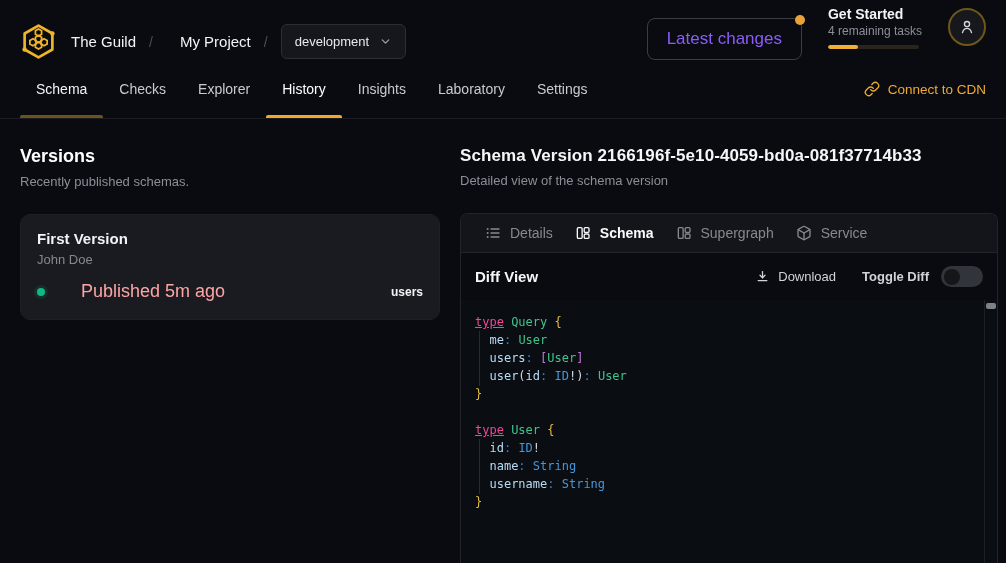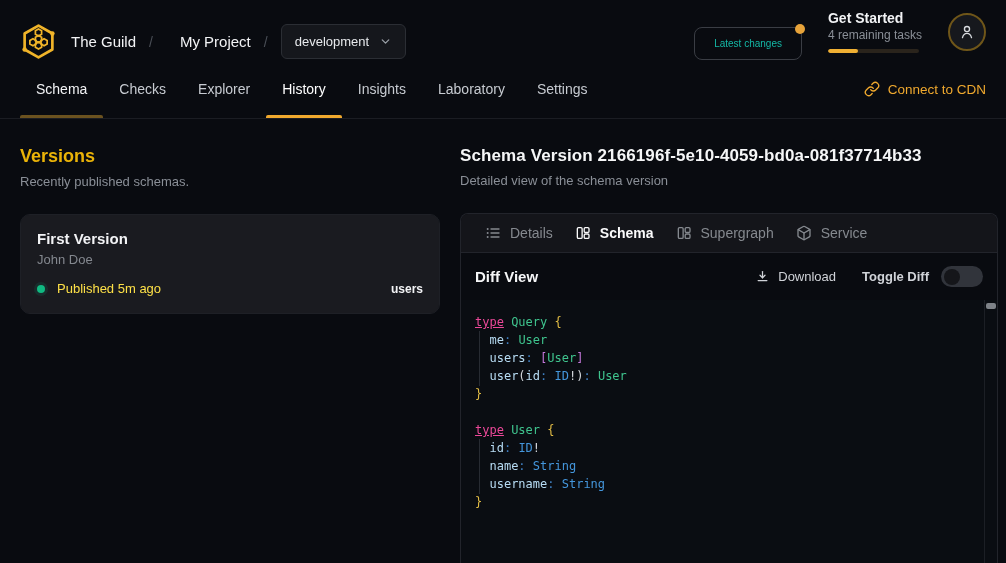--- a/index.html
+++ b/index.html
@@ -8,21 +8,21 @@
   .app { position:relative; width:1006px; height:563px; background:#090b10; color:#e7e9ec; overflow:hidden; }
 
   
   .header { height:60px; display:flex; align-items:flex-end; padding:0 20px; }
   .brandwrap { display:flex; align-items:center; }
   .logo { width:37px; height:37px; display:block; }
   .crumb { font-size:15px; color:#f2f3f5; margin-left:14px; font-weight:500; }
   .crumb-sep { color:#4a4f57; margin:0 13px; font-size:14px; }
   .env-select { display:flex; align-items:center; gap:10px; background:#15171c; border:1px solid #2b2e34; border-radius:6px; padding:9px 13px; font-size:13px; color:#e7e9ec; cursor:pointer; }
   .header-right { margin-left:auto; display:flex; align-items:center; gap:26px; }
-  .latest-btn { position:relative; background:transparent; border:1px solid #3a3d44; border-radius:8px; padding:10px 19px; font-size:10px; color:#14b8a6; font-family:inherit; cursor:pointer;margin-top:24px; }
+  .latest-btn { position:relative; background:transparent; border:1px solid #3a3d44; border-radius:8px; padding:10px 19px; font-size:17px; color:#8b5cf6; font-family:inherit; cursor:pointer;margin-top:24px; }
   .latest-dot { position:absolute; top:-4px; right:-4px; width:10px; height:10px; border-radius:50%; background:#e7a33a; }
   .getstarted { display:flex; flex-direction:column; min-width:92px; }
   .gs-title { font-size:14px; font-weight:600; color:#f2f3f5; }
   .gs-sub { font-size:12px; color:#8a8f97; margin-top:2px; }
   .gs-bar { margin-top:7px; width:91px; height:4px; border-radius:2px; background:#2a241c; overflow:hidden; }
   .gs-fill { height:100%; background:#f0b033; border-radius:2px; }
   .avatar { width:38px; height:38px; border-radius:50%; background:#16181d; border:2px solid #6f5619; display:flex; align-items:center; justify-content:center; cursor:pointer; }
 
   
   .nav { height:59px; display:flex; align-items:stretch; padding:0 20px; border-bottom:1px solid #1b1d23; }
@@ -31,30 +31,30 @@
   .nav-tab.is-current { color:#f2f3f5; }
   .nav-tab.is-current .ul { background:#6b521f; }
   .nav-tab.is-active { color:#ffffff; }
   .nav-tab.is-active .ul { background:#f0a92e; }
   .cdn-link { margin-left:auto; display:flex; align-items:center; gap:8px; color:#f0a92e; font-size:13.5px; cursor:pointer; }
 
   
   .main { display:flex; height:444px; }
   .col-left { width:460px; padding:0 20px; flex:none; }
   .col-right { flex:1; padding-right:8px; display:flex; flex-direction:column; }
-  .sec-title { font-size:18px; font-weight:700; color:#eab308; margin-top:27px; }
+  .sec-title { font-size:18px; font-weight:700; color:#ffffff; margin-top:27px; }
   .sec-sub { font-size:13px; color:#8a8f97; margin-top:7px; }
 
   .version-card-outer { margin-top:25px; background:#121318; border:1px solid #1e2026; border-radius:10px; }
   .version-card { background:#1a1b20; border-radius:8px; padding:15px 16px 17px; cursor:pointer; }
   .vc-title { font-size:15px; font-weight:700; color:#f2f3f5; }
   .vc-author { font-size:13px; color:#84888f; margin-top:5px; }
   .vc-row { display:flex; align-items:center; margin-top:14px; }
   .vc-dot { width:8px; height:8px; border-radius:50%; background:#10b981; box-shadow:0 0 0 3px rgba(16,185,129,.12); margin-right:12px; }
-  .vc-status { font-size:13px; color:#fde047; }
+  .vc-status { font-size:18px; color:#fca5a5;margin-left:24px; }
   .vc-badge { margin-left:auto; font-size:12px; font-weight:700; color:#f2f3f5; }
 
   .detail-title { font-size:17px; font-weight:700; color:#f5f6f7; margin-top:27px; letter-spacing:.1px; }
   .panel { margin-top:25px; border:1px solid #22242b; border-bottom:none; border-radius:8px 8px 0 0; flex:1; display:flex; flex-direction:column; overflow:hidden; }
   .tabstrip { height:39px; flex:none; background:#14151a; border-bottom:1px solid #22242b; display:flex; align-items:center; padding:0 13px; }
   .ptab { display:flex; align-items:center; gap:9px; padding:0 11px; height:100%; font-size:14px; color:#85898f; cursor:pointer; }
   .ptab svg { stroke:#85898f; }
   .ptab.is-active { color:#fbfbfc; font-weight:600; }
   .ptab.is-active svg { stroke:#fbfbfc; }
   .diffbar { height:47px; flex:none; display:flex; align-items:center; padding:0 14px; }

